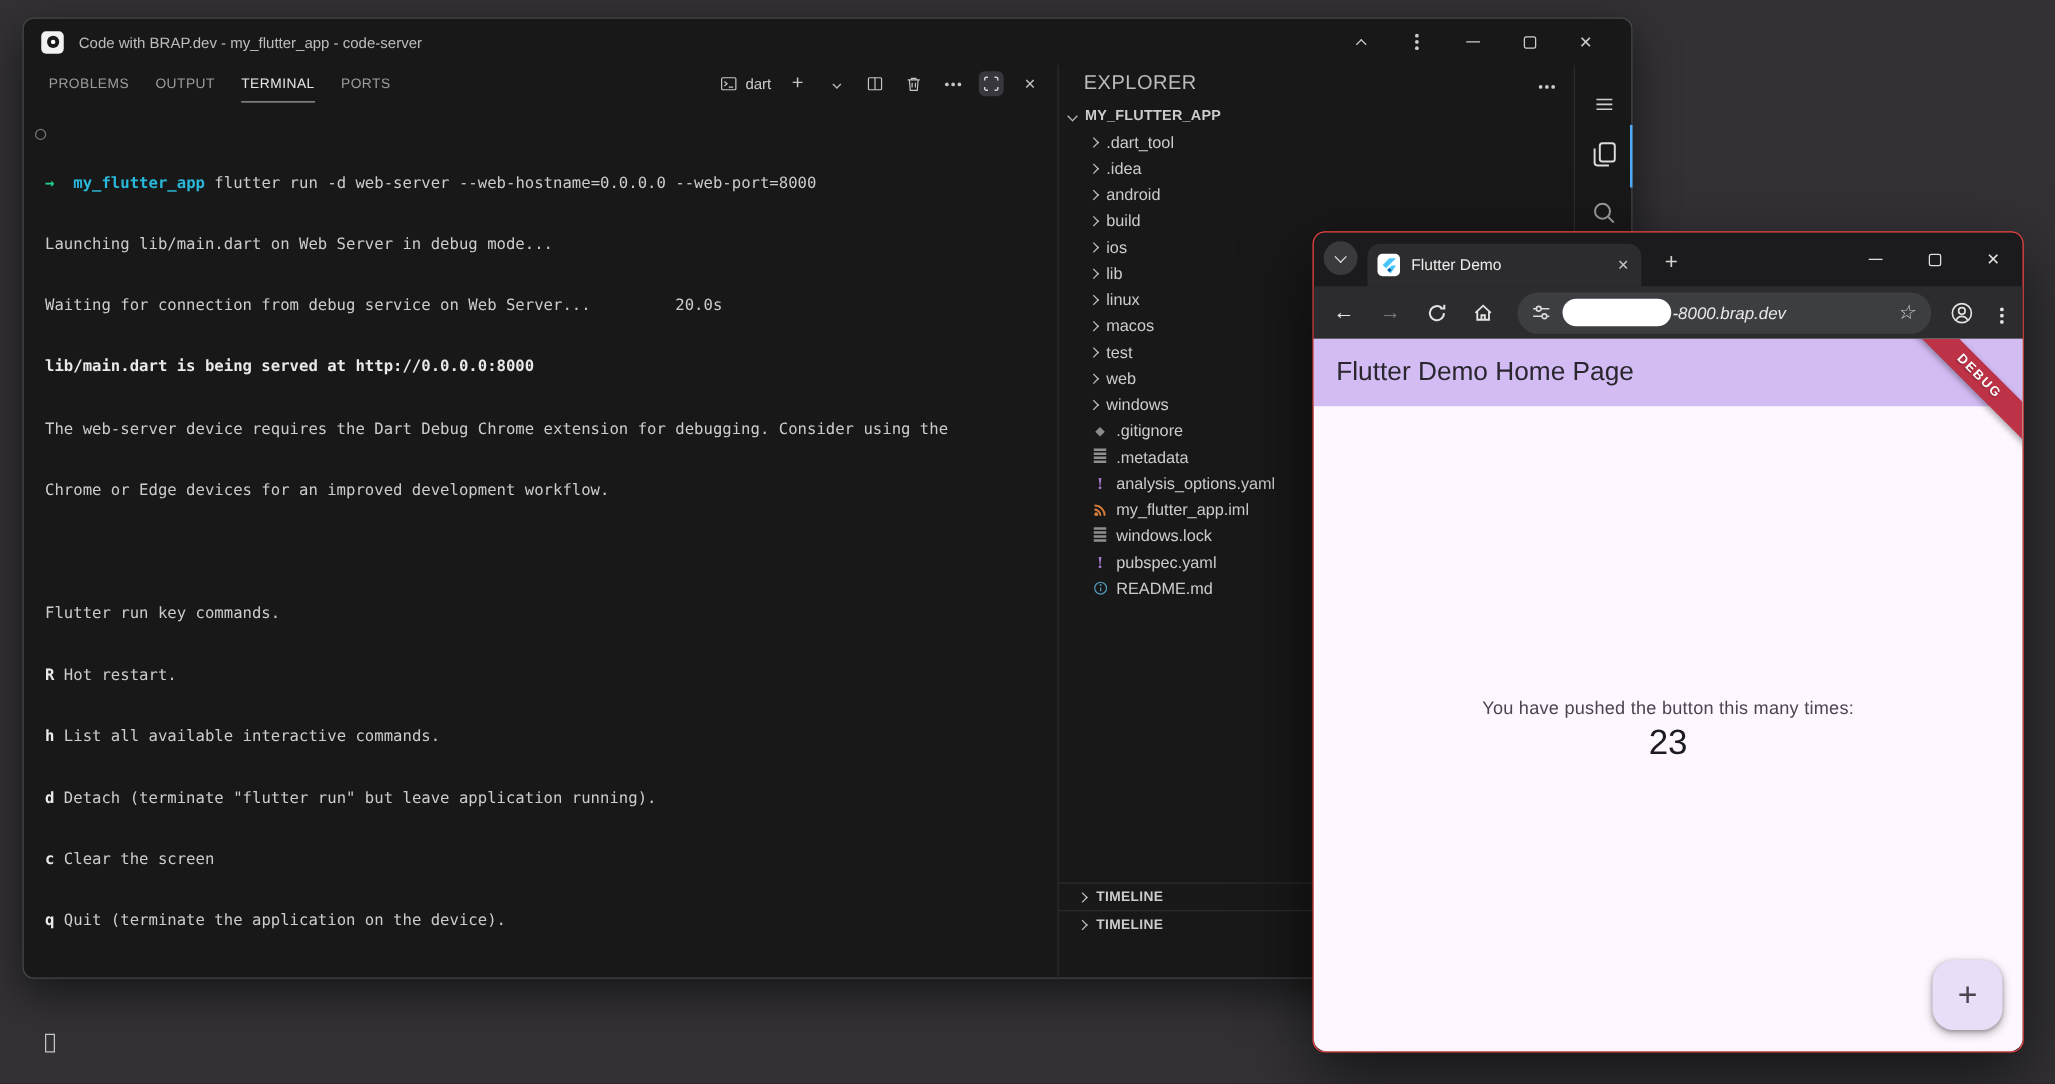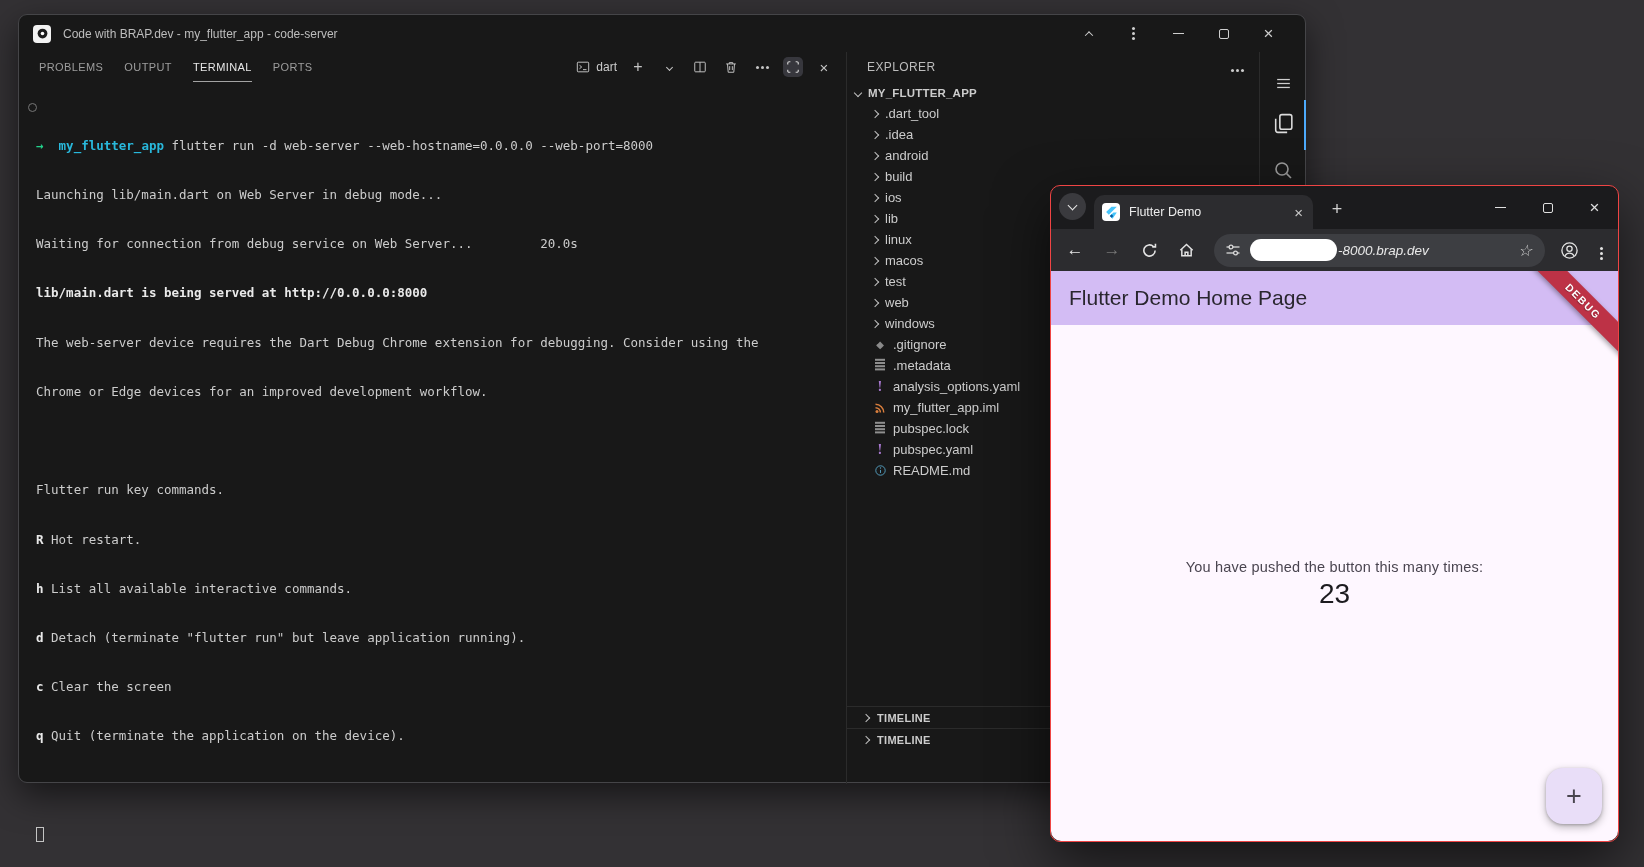--- a/index.html
+++ b/index.html
@@ -51,21 +51,21 @@
   .green { color:#23d18b; font-weight:bold; }
   .cyan { color:#29b8db; font-weight:bold; }
   .cmd-decoration { position:absolute; left:9px; top:51px; width:9px; height:9px; border:1px solid #767676;
                     border-radius:50%; }
   .cursor { display:inline-block; width:8px; height:15px; border:1px solid #c4c4c4; vertical-align:text-bottom; }
 
   
   .sidebar { position:absolute; left:827px; top:37px; width:413px; height:732px; border-left:1px solid #2b2b2b; }
   .sb-header { position:absolute; top:0; left:0; right:0; height:30px; display:flex; align-items:center;
                padding:0 20px; color:#bcbcbc; }
-  .sb-title { font-size:12px; letter-spacing:.4px; }
+  .sb-title { font-size:16px; letter-spacing:.4px; }
   .sb-more { margin-left:auto; color:#cccccc; }
   .tree { position:absolute; top:30px; left:0; right:0; }
   .trow { height:21px; display:flex; align-items:center; font-size:13px; color:#cccccc; cursor:default; }
   .trow .cv { color:#c0c0c0; margin-right:7px; flex:none; }
   .trow.root { padding-left:8px; font-size:11.5px; font-weight:bold; letter-spacing:.2px; }
   .trow.child { padding-left:25px; }
   .ficon { width:16px; margin-right:5px; display:flex; align-items:center; justify-content:center; flex:none; }
   .ic-diamond { color:#8a8a8a; font-size:10px; }
   .ic-lines { width:10px; height:1.4px; background:#8f8f8f; box-shadow:0 -3.2px 0 #8f8f8f, 0 3.2px 0 #8f8f8f, 0 6.4px 0 #8f8f8f; margin-bottom:5px; }
   .ic-bang-purple { color:#a978d1; font-weight:bold; font-size:12px; font-family:"DejaVu Serif", serif; }
@@ -303,21 +303,21 @@
               <path d="M2 7.5a6.5 6.5 0 0 1 6.5 6.5" stroke="#d97e3d" stroke-width="2" fill="none"></path>
               <path d="M2 3a11 11 0 0 1 11 11" stroke="#d97e3d" stroke-width="2" fill="none"></path>
             </svg>
           </span>
           <span>my_flutter_app.iml</span>
         </div>
       <div class="trow child">
           <span class="ficon">
             <span class="ic-lines"></span>
           </span>
-          <span>pubspec.lock</span>
+          <span>windows.lock</span>
         </div>
       <div class="trow child">
           <span class="ficon ic-bang-purple">!</span>
           <span>pubspec.yaml</span>
         </div>
       <div class="trow child">
           <span class="ficon">
             <svg width="13" height="13" viewBox="0 0 16 16" fill="none" stroke="#519aba" stroke-width="1.2">
               <circle cx="8" cy="8" r="5.8"></circle>
               <line x1="8" y1="7.3" x2="8" y2="11"></line>

